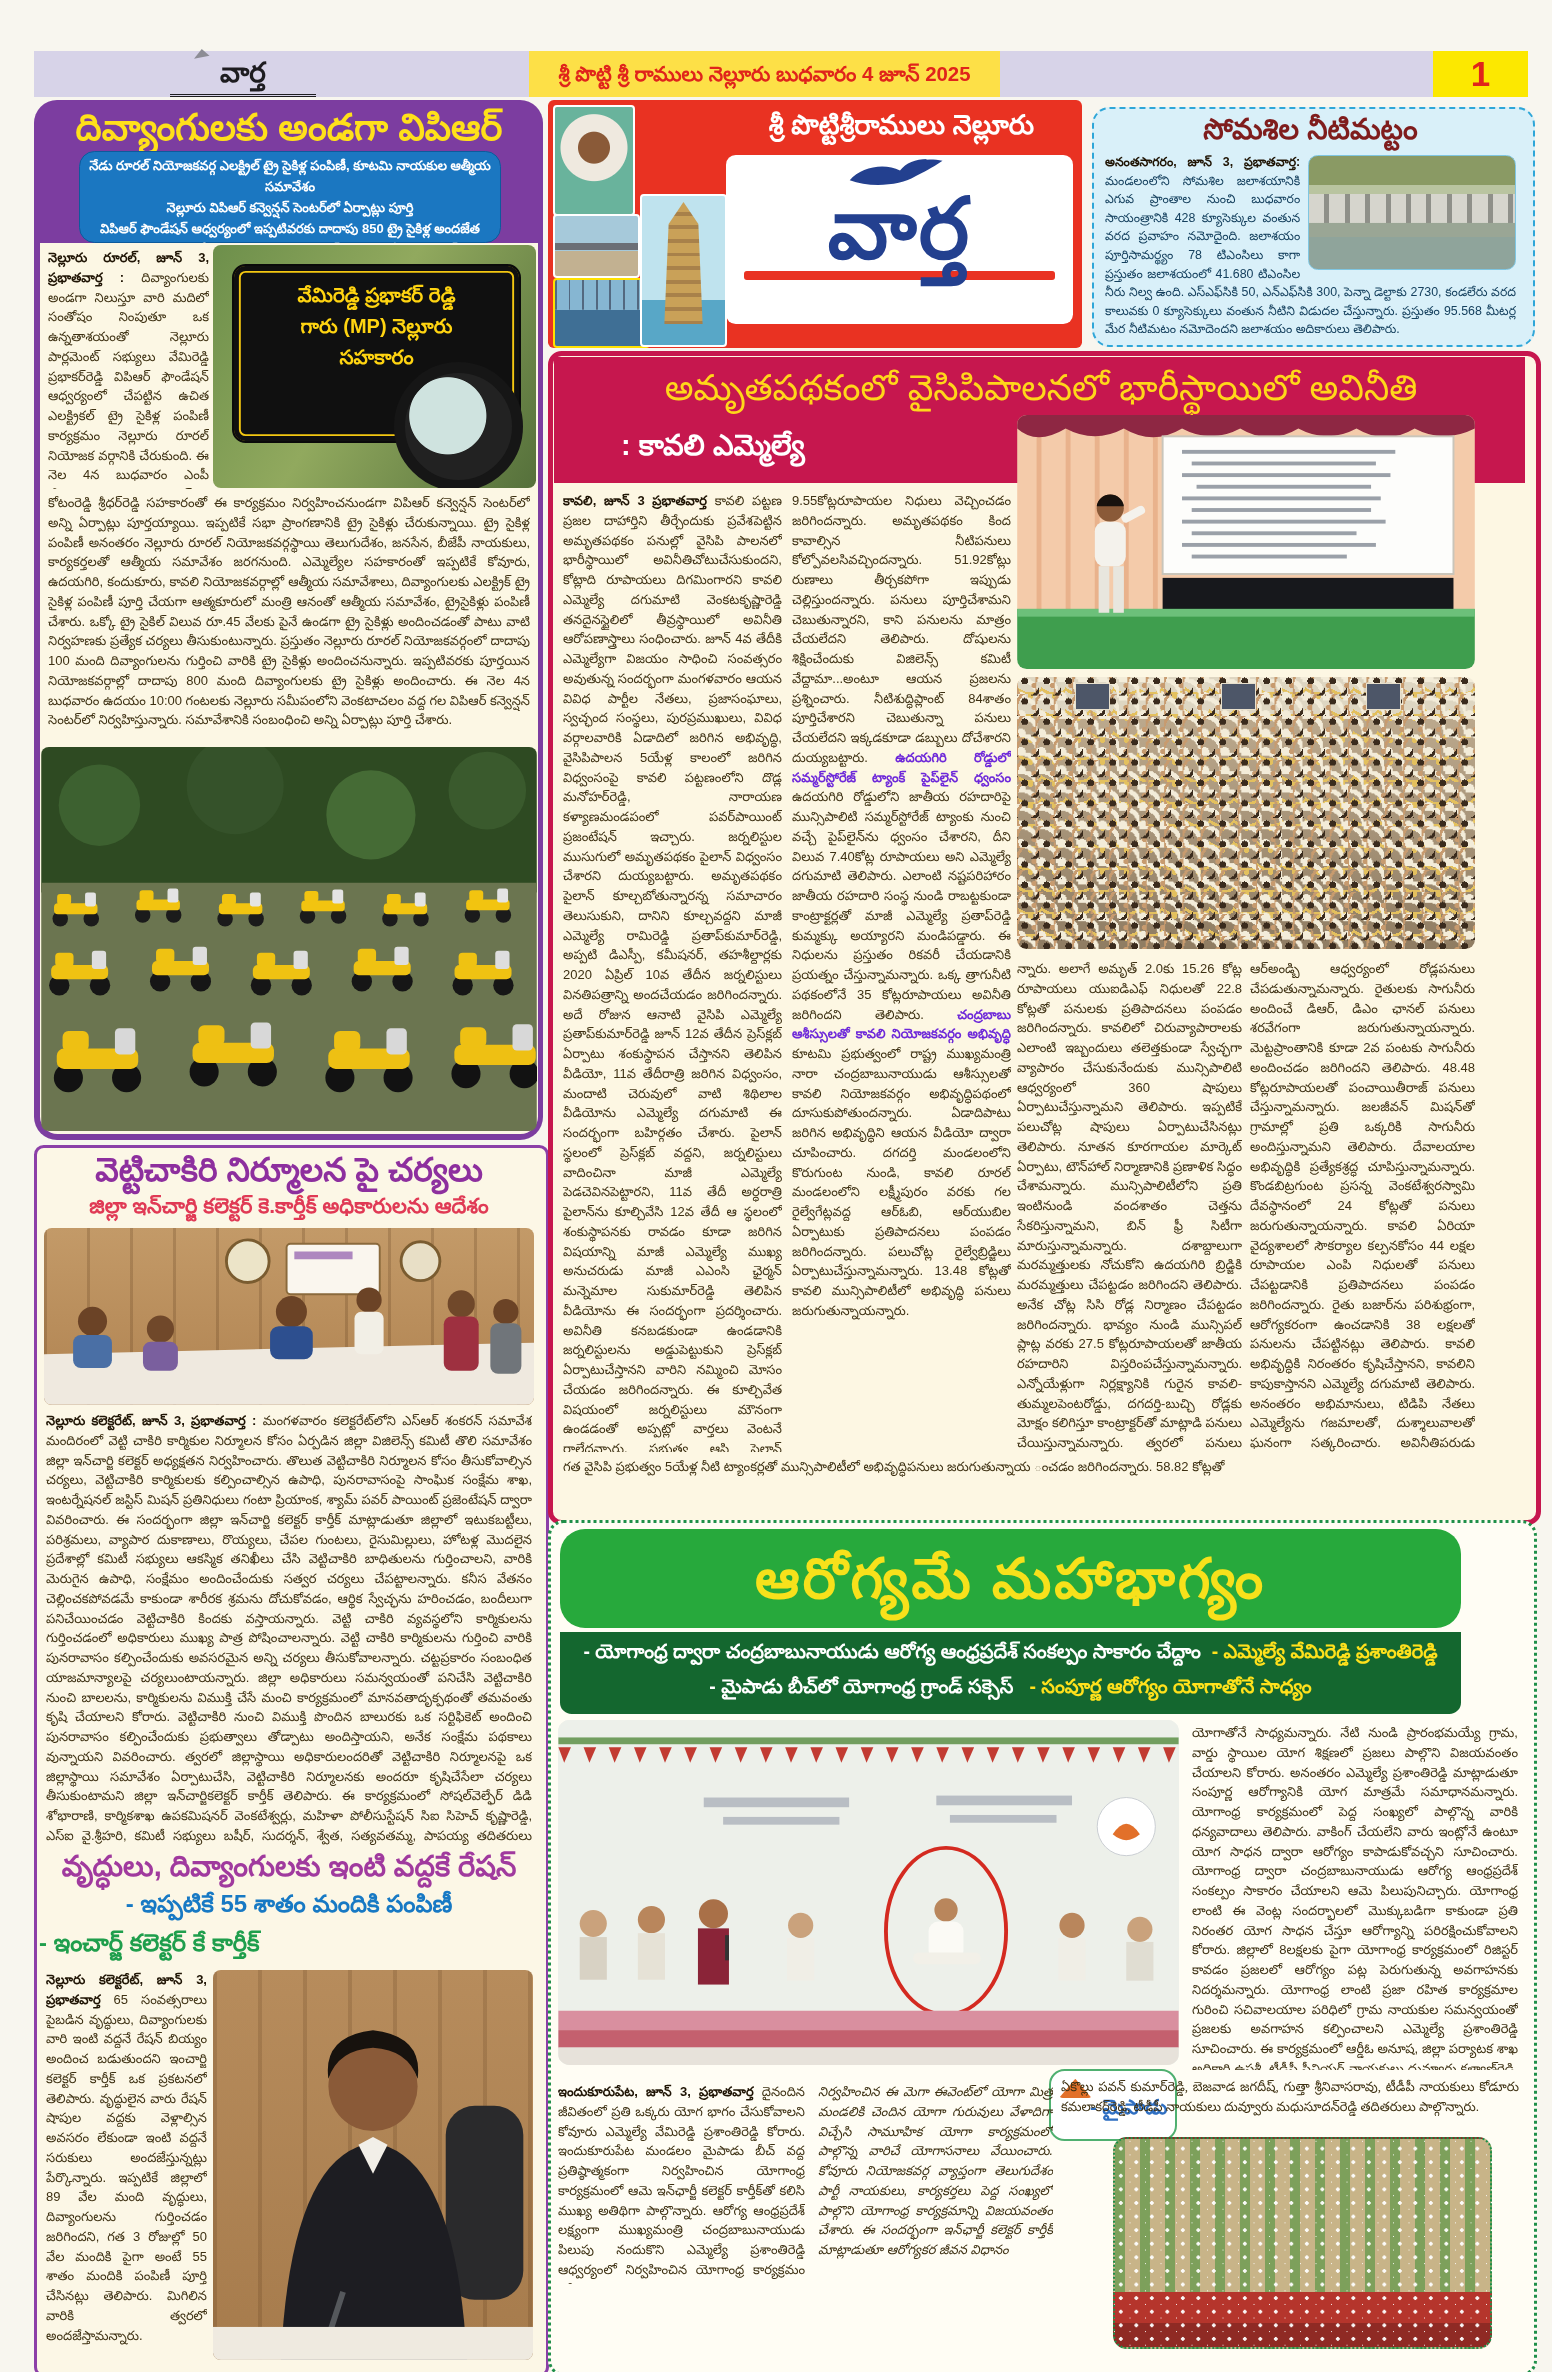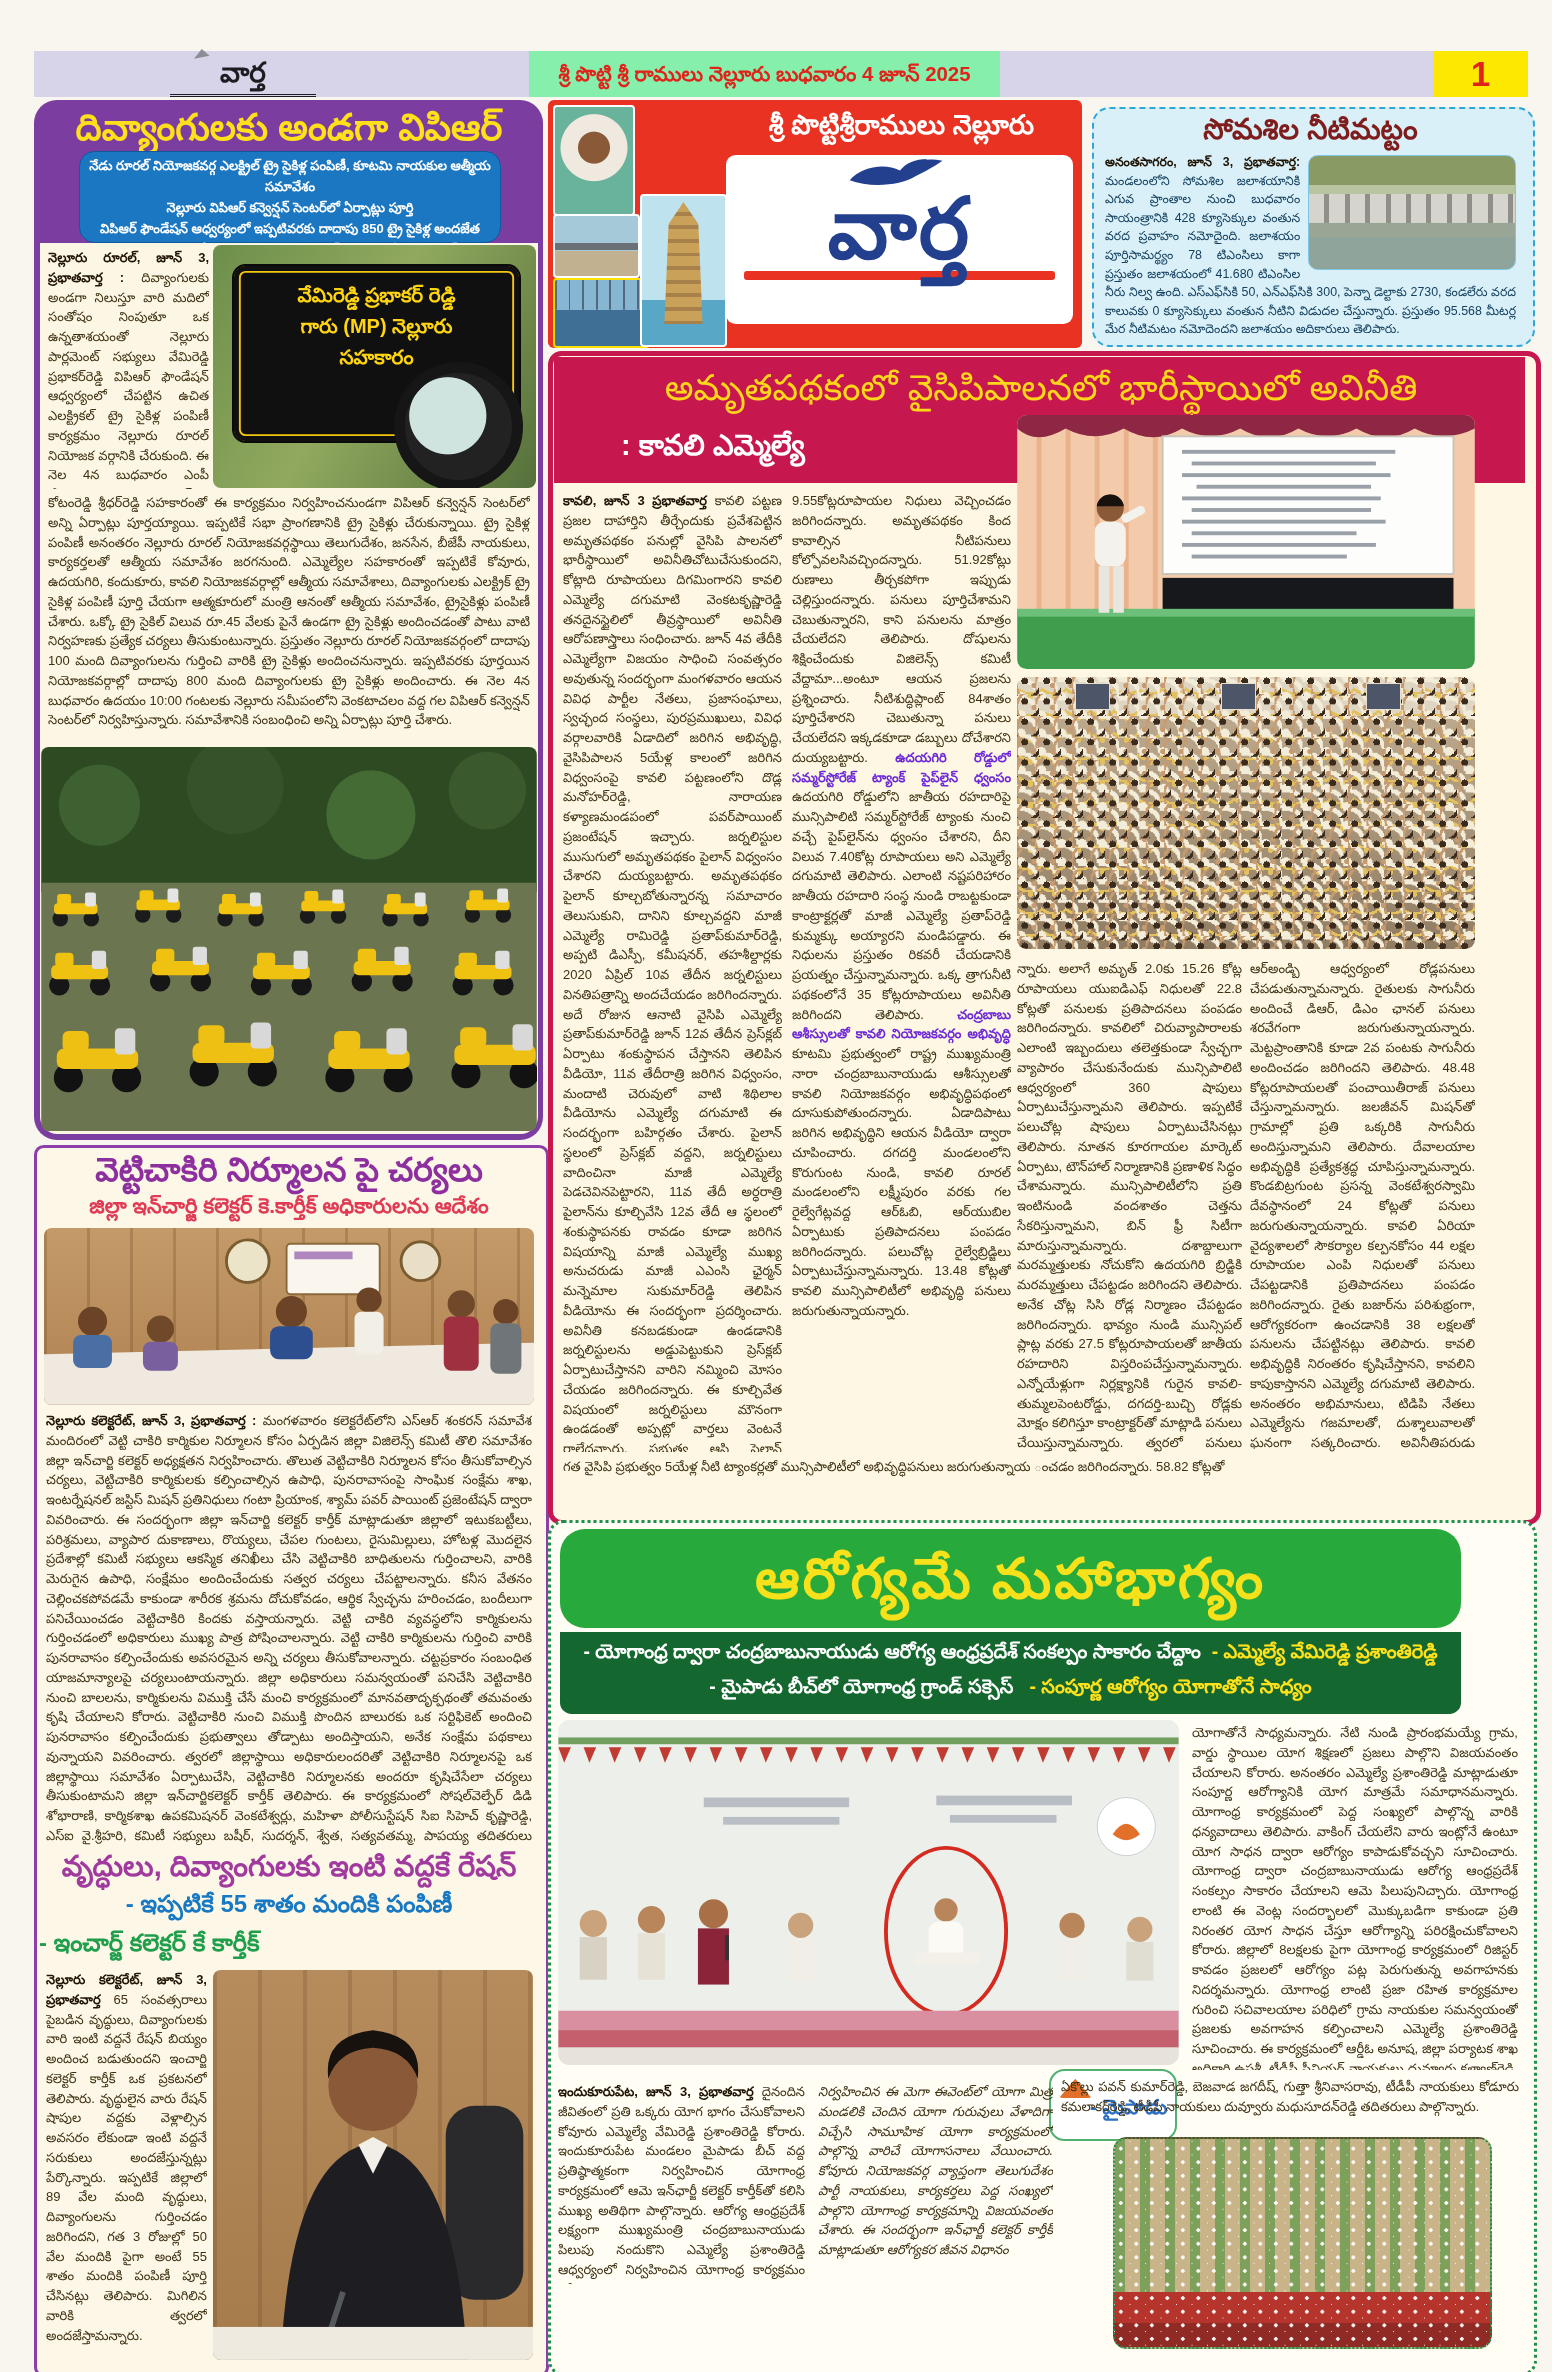--- a/index.html
+++ b/index.html
@@ -8,21 +8,21 @@
   .abs{position:absolute;}
   .bodytxt{font-size:13px;line-height:1.52;color:#3d3012;text-align:justify;overflow:hidden;}
   .dl{font-weight:bold;color:#1f1404;}
   .inlsub{font-weight:bold;color:#6d28d9;}
   .photo{overflow:hidden;border-radius:7.8px;}
   
   .hdr{left:34px;top:51px;width:1494px;height:46px;background:#d7d3e8;}
   .hdr-logo{left:170px;top:55px;width:146px;height:39px;font-size:28px;font-weight:bold;color:#1d1c20;
             text-align:center;border-bottom:3.9px double #1d1c20;line-height:35px;}
   .hdr-wing{left:194px;top:49px;width:15.5px;height:9.7px;background:#8d8d95;clip-path:polygon(0 100%,50% 0,100% 70%);}
-  .hdr-date{left:529px;top:51px;width:471px;height:46px;background:#86efac;color:#e0241b;
+  .hdr-date{left:529px;top:51px;width:471px;height:46px;background:#fde047;color:#e0241b;
             font-weight:bold;font-size:20.4px;line-height:46px;text-align:center;}
   .hdr-num{left:1433px;top:51px;width:95px;height:46px;background:#fce800;color:#e0241b;
            font-weight:bold;font-size:35px;line-height:46px;text-align:center;}
   
   .vpr{left:34px;top:100px;width:509px;height:1040px;background:#7c3da0;border-radius:23px;}
   .vpr-h{left:39px;top:107px;width:500px;height:45px;color:#ffe01a;font-size:37px;font-weight:bold;text-align:center;}
   .vpr-blue{left:79px;top:151px;width:420px;height:87px;background:#1b77c1;border:1.9px solid #0d5a9c;border-radius:15.5px;
             color:#fff;font-weight:bold;font-size:13px;line-height:1.62;text-align:center;padding-top:2.9px;}
   .vpr-body{left:40px;top:243px;width:498px;height:891px;background:#fcf7e4;border-radius:0 0 17.5px 17.5px;}
   .vpr-intro{left:48px;top:248px;width:161px;height:241px;}

